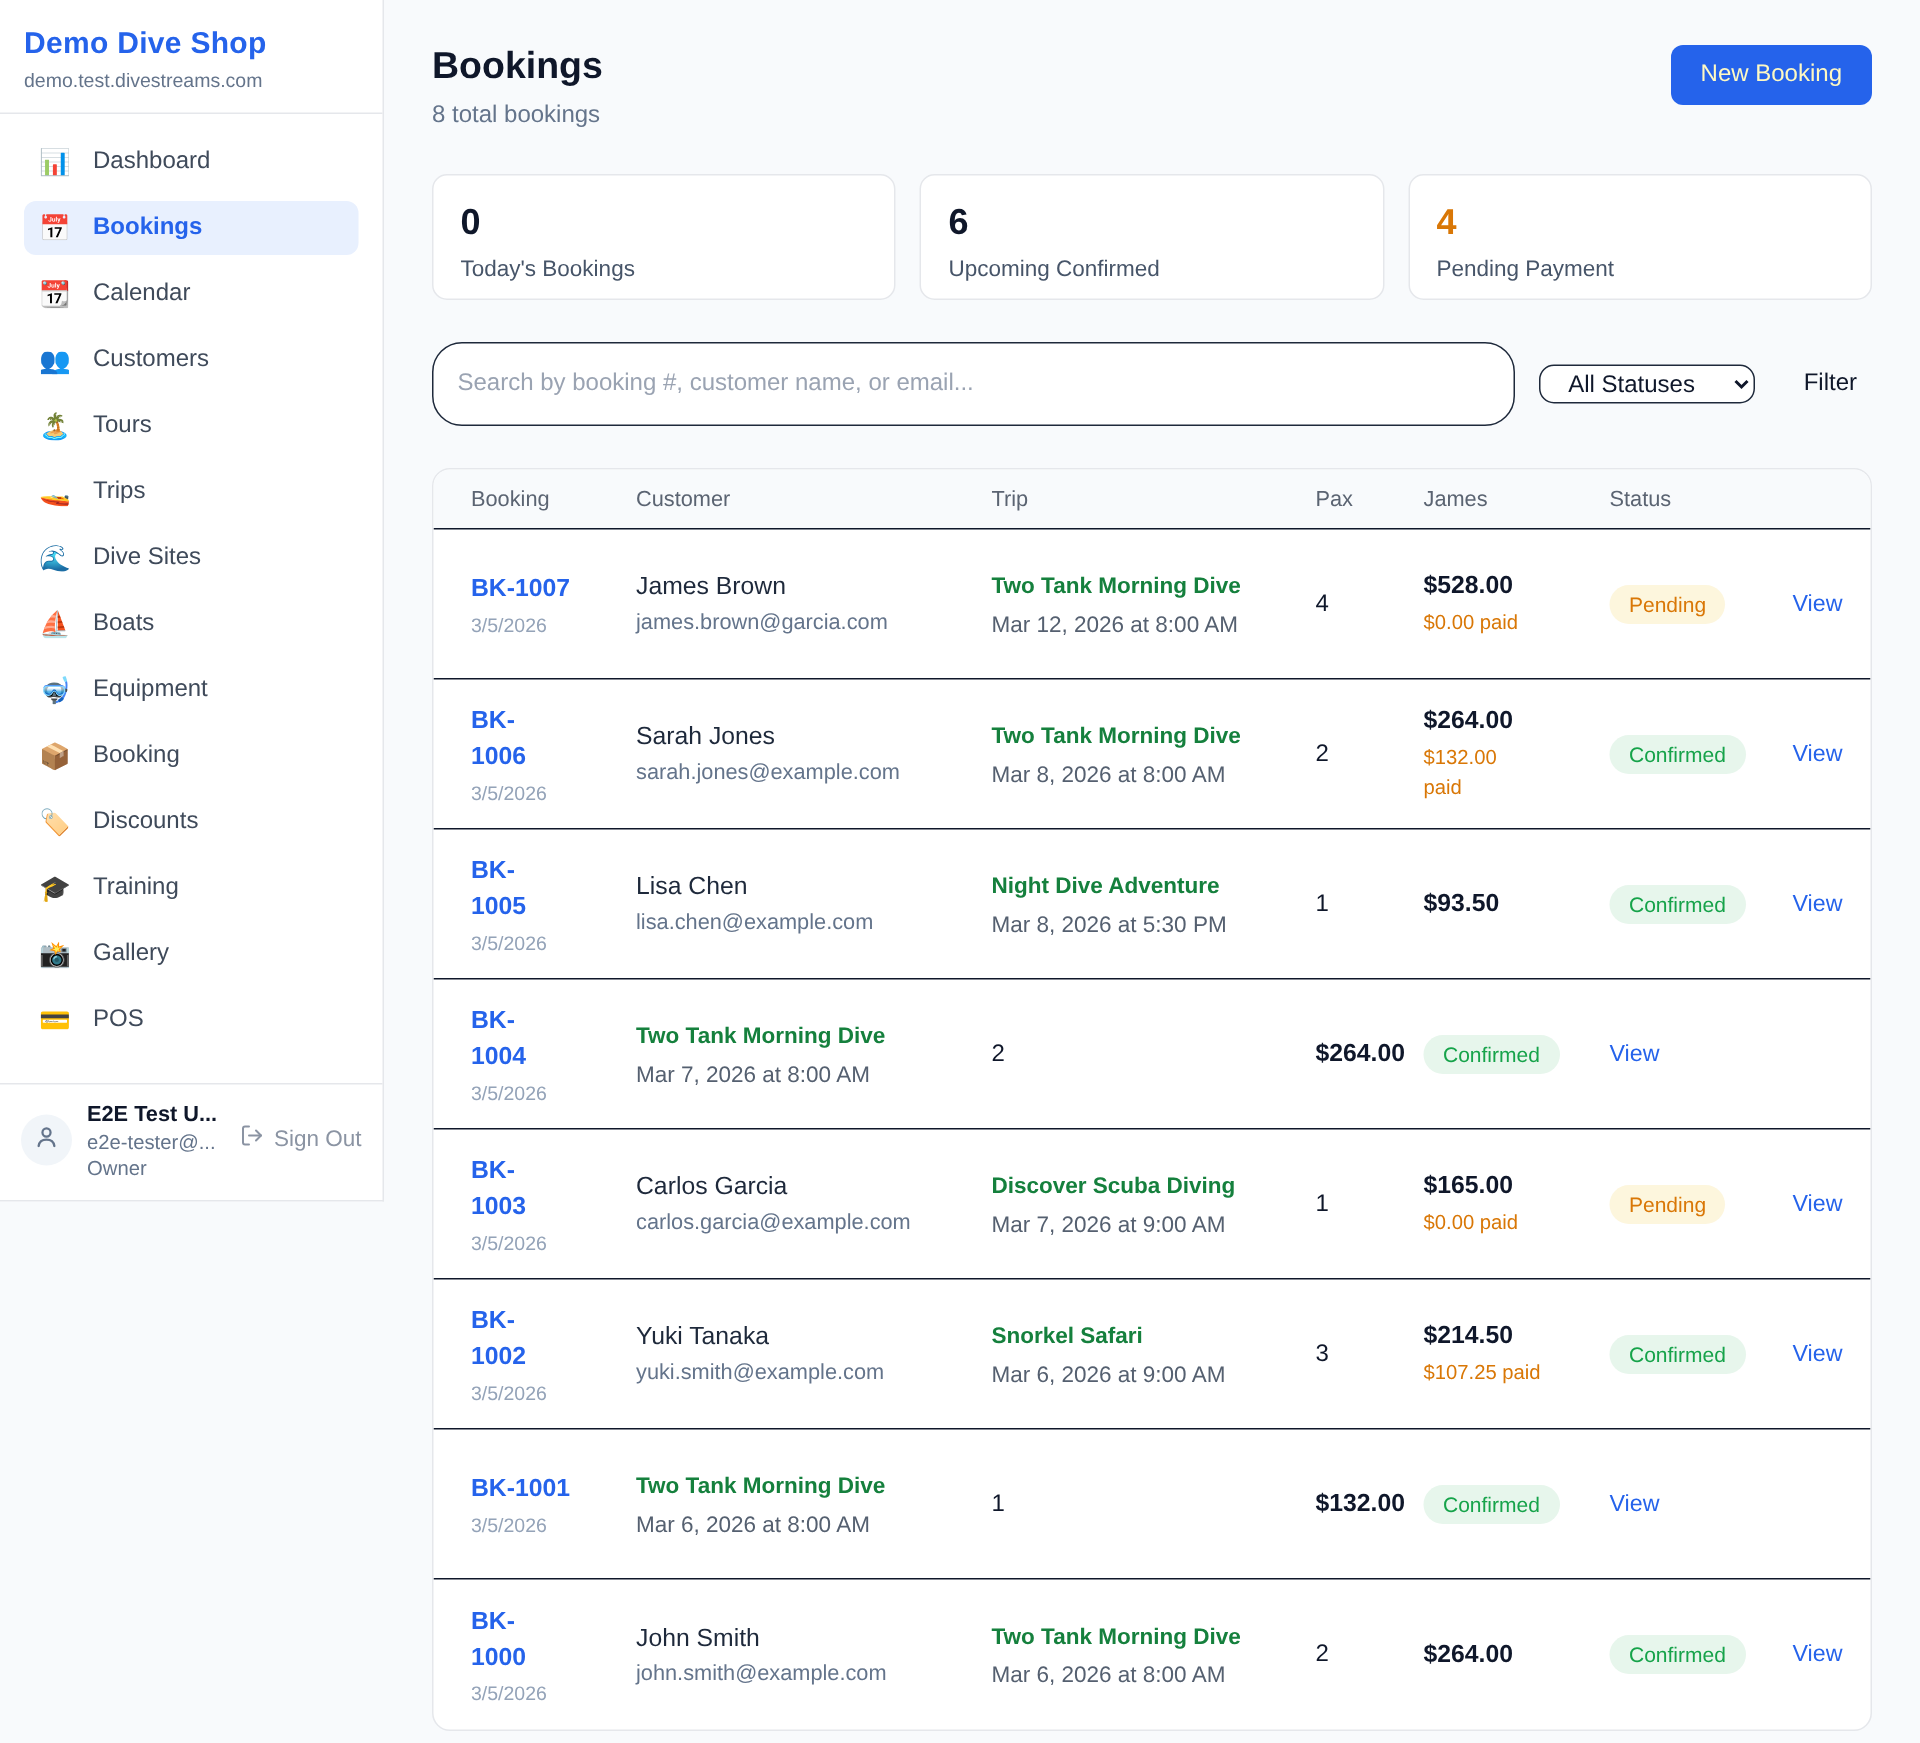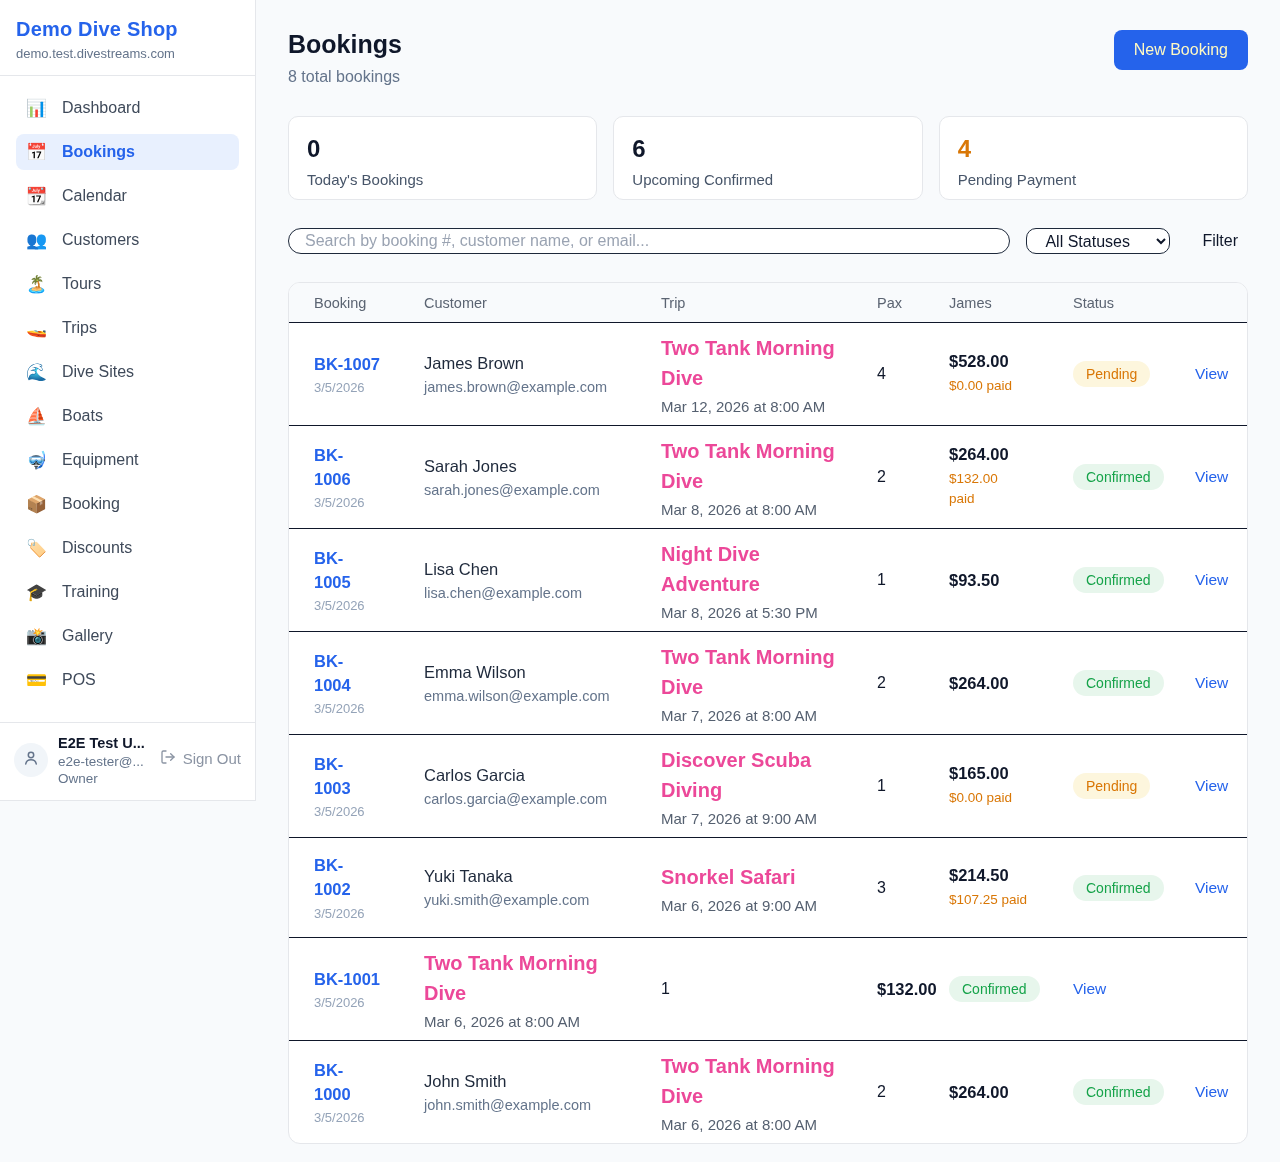--- a/index.html
+++ b/index.html
@@ -63,21 +63,21 @@
     flex:1; background:#fff; border:1px solid #e5e7eb; border-radius:10px;
     padding:18px 18px 20px 18px; height:84px;
   }
   .stat-value { font-size:24px; font-weight:bold; color:#0f172a; }
   .stat-value.accent { color:#d97706; }
   .stat-label { font-size:15px; color:#475569; margin-top:8px; }
 
   
   .filter-row { display:flex; align-items:center; gap:16px; margin-top:28px; }
   .search-input {
-    flex:1; height:26px; border:1.6px solid #1e293b; border-radius:20px;
+    flex:1; height:56px; border:1.6px solid #1e293b; border-radius:20px;
     padding:0 16px; font-size:16px; color:#0f172a; background:#fff; font-family:inherit;
   }
   .search-input::placeholder { color:#9aa3b2; }
   .status-select {
     height:26px; min-width:144px; border:1.6px solid #1e293b; border-radius:10px;
     background:#fff; font-size:16px; color:#0f172a; padding:0 10px 0 14px;
     font-family:inherit; cursor:pointer;
   }
   .filter-btn {
     background:none; border:none; font-size:16px; color:#0f172a; cursor:pointer;
@@ -99,21 +99,21 @@
   .trow { min-height:100px; border-bottom:1.6px solid #0f172a; padding-top:10px; padding-bottom:10px; }
   .trow:last-child { border-bottom:none; }
 
   .bid {
     color:#2563eb; font-weight:bold; font-size:16.5px; text-decoration:none;
     white-space:pre-line; line-height:1.45; display:inline-block; cursor:pointer;
   }
   .bdate { font-size:13px; color:#94a3b8; margin-top:4px; }
   .cust-name { font-size:16.5px; color:#1e293b; }
   .cust-email { font-size:14.5px; color:#64748b; margin-top:6px; }
-  .trip-name { font-size:20px; font-weight:bold; color:#ec4899; max-width:178px; line-height:1.5; }
+  .trip-name { font-size:15px; font-weight:bold; color:#15803d; max-width:178px; line-height:1.5; }
   .trip-dt { font-size:15px; color:#556070; margin-top:5px; }
   .pax { font-size:16px; color:#0f172a; }
   .total-amt { font-size:16.5px; font-weight:bold; color:#0f172a; }
   .paid-amt { font-size:13.5px; color:#d97706; margin-top:5px; white-space:pre-line; line-height:1.45; max-width:80px; }
   .badge {
     display:inline-block; font-size:14px; padding:5px 13px; border-radius:999px;
   }
   .badge.pending { background:#fdf6dd; color:#d97706; }
   .badge.confirmed { background:#e7f6ec; color:#16a34a; }
   .view-link { color:#2563eb; font-size:15.5px; text-decoration:none; cursor:pointer; }
@@ -252,21 +252,21 @@
         <div class="th">Pax</div>
         <div class="th">James</div>
         <div class="th">Status</div>
         <div class="th"></div>
       </div>
       <div id="table-body">
           <div class="tgrid trow">
             <div class="c-booking"><a class="bid">BK-1007</a><div class="bdate">3/5/2026</div></div>
             <div class="c-customer">
               <div class="cust-name">James Brown</div>
-              <div class="cust-email">james.brown@example.com</div>
+              <div class="cust-email">james.brown@garcia.com</div>
             </div>
             <div class="c-trip">
               <div class="trip-name">Two Tank Morning Dive</div>
               <div class="trip-dt">Mar 12, 2026 at 8:00 AM</div>
             </div>
             <div class="pax">4</div>
             <div class="c-total">
               <div class="total-amt">$528.00</div>
               <div class="paid-amt">$0.00 paid</div>
             </div>
@@ -307,24 +307,20 @@
             <div class="pax">1</div>
             <div class="c-total">
               <div class="total-amt">$93.50</div>
             </div>
             <div class="c-status"><span class="badge confirmed">Confirmed</span></div>
             <div class="c-view"><a class="view-link">View</a></div>
           </div>
           <div class="tgrid trow">
             <div class="c-booking"><a class="bid">BK-
 1004</a><div class="bdate">3/5/2026</div></div>
-            <div class="c-customer">
-              <div class="cust-name">Emma Wilson</div>
-              <div class="cust-email">emma.wilson@example.com</div>
-            </div>
             <div class="c-trip">
               <div class="trip-name">Two Tank Morning Dive</div>
               <div class="trip-dt">Mar 7, 2026 at 8:00 AM</div>
             </div>
             <div class="pax">2</div>
             <div class="c-total">
               <div class="total-amt">$264.00</div>
             </div>
             <div class="c-status"><span class="badge confirmed">Confirmed</span></div>
             <div class="c-view"><a class="view-link">View</a></div>

